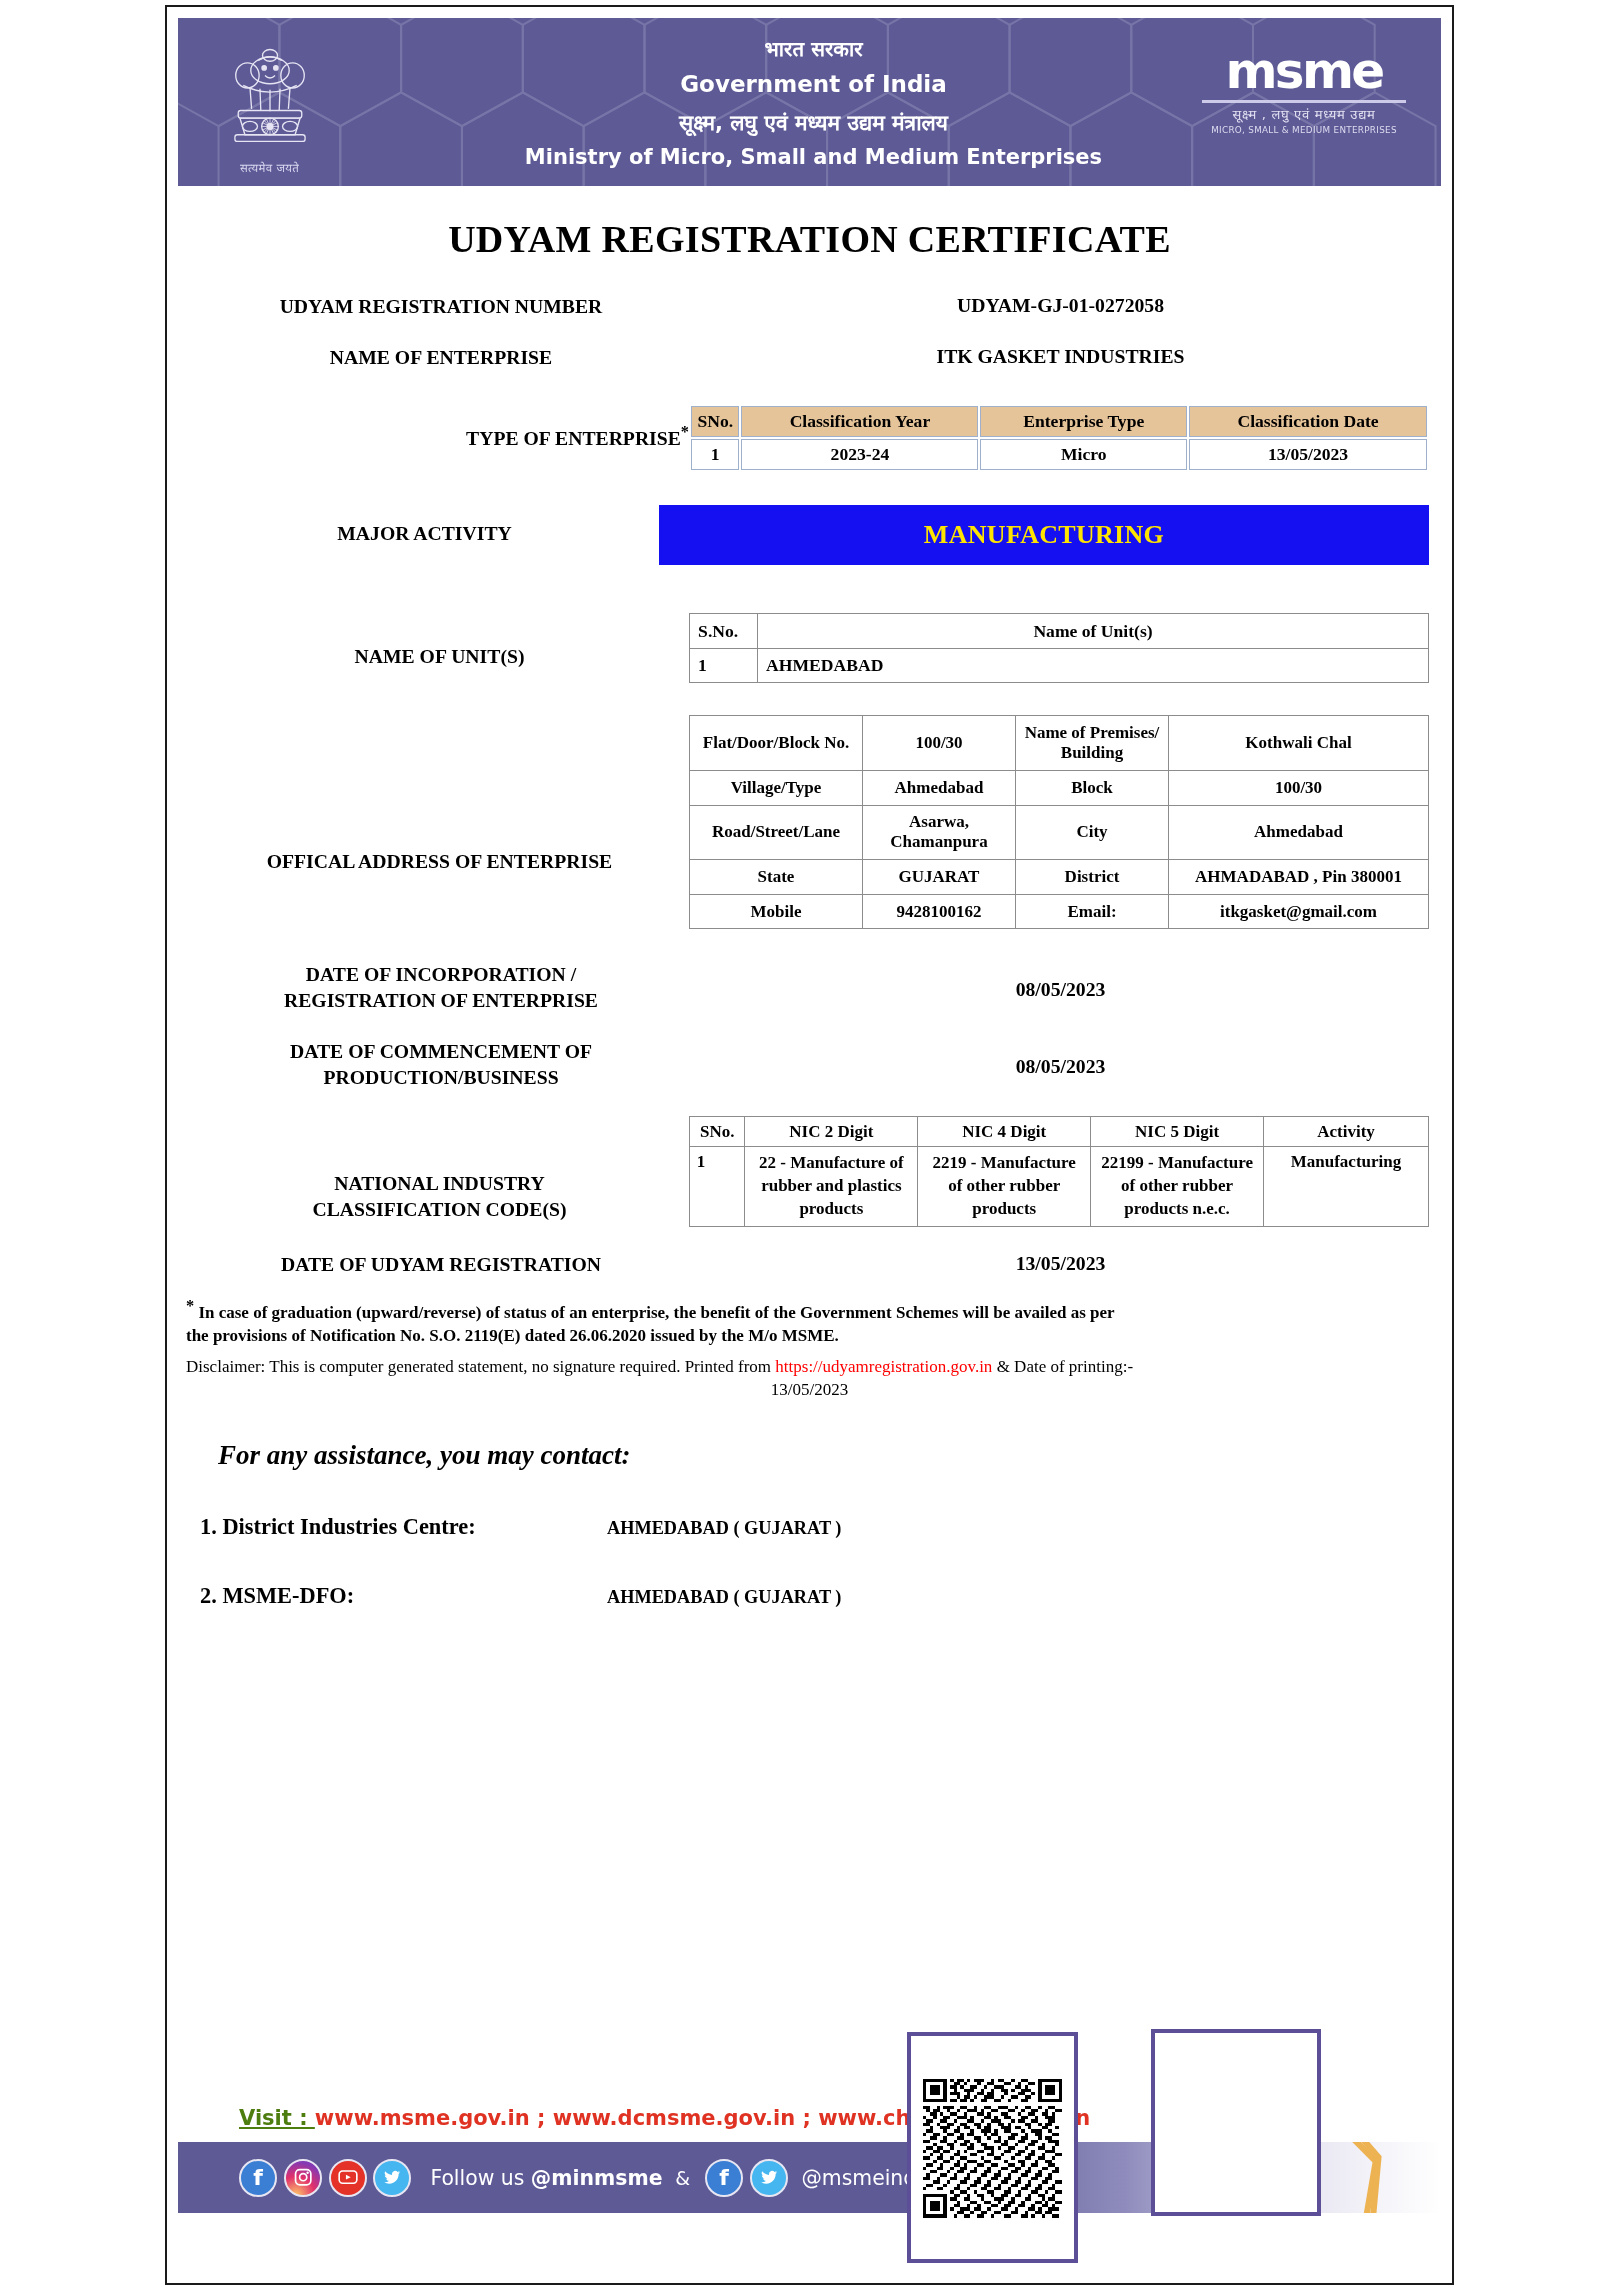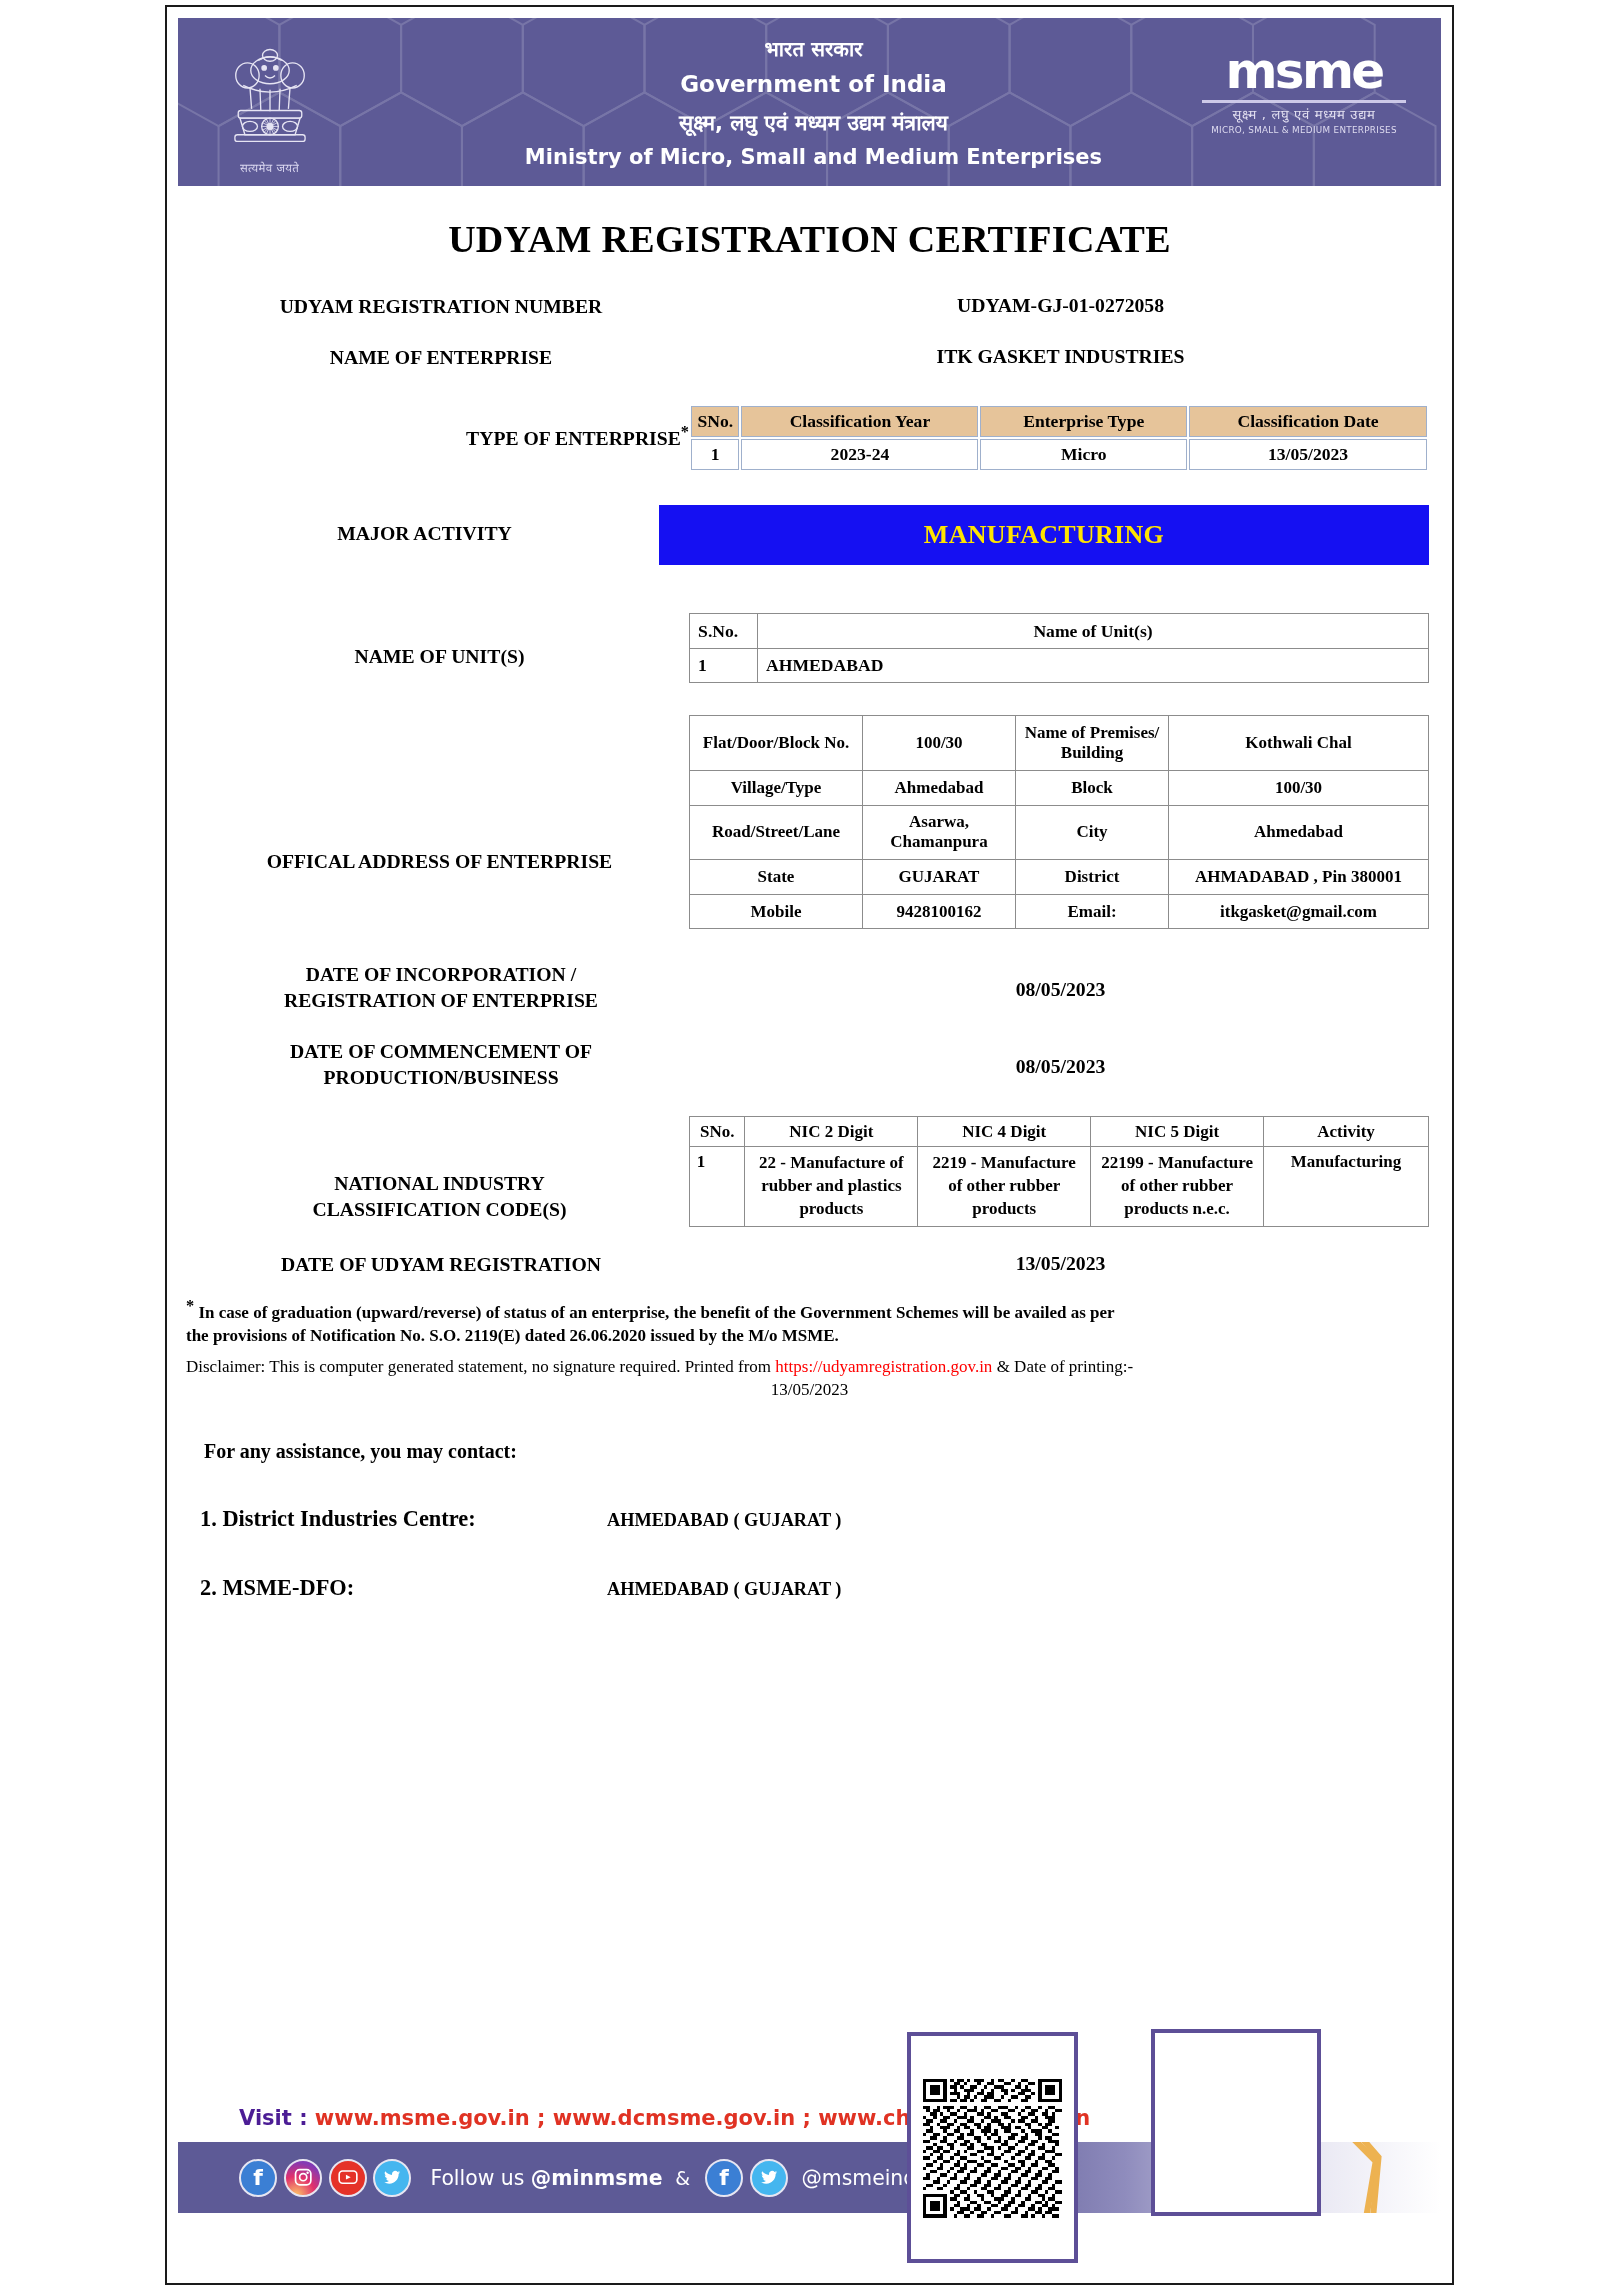--- a/index.html
+++ b/index.html
@@ -156,43 +156,43 @@
     font-size:17px; font-weight:bold; line-height:1.35;
   }
   .note-star sup { font-size:16.3px; }
   .disclaim {
     font-size:17px; margin-top:8.1px; line-height:1.35; text-align:center;
   }
   .disclaim .lead { display:block; text-align:left; }
   .red { color:#ff0000; }
 
   .assist {
-    padding: 0 37px; margin-top:38px;
-    font-size:20px; font-weight:bold;
+    padding: 0 51px; margin-top:38px;
+    font-size:27px; font-weight:bold;font-style:italic;
   }
   .contact-row {
     display:flex; align-items:baseline;
     padding: 0 33px; margin-top:43px;
   }
   .contact-row .c-lbl { width:407px; font-size:22.4px; font-weight:bold; }
   .contact-row .c-val { font-size:18.3px; font-weight:bold; }
 
   
   .footer {
     position:absolute; left:11px; right:11px; bottom:28.5px;
     height: 149px;
   }
   .visit {
     font-family:"DejaVu Sans", sans-serif;
     font-weight:700; font-size:21px;
     padding-left: 61px;
     margin-bottom: 12.2px;
     white-space:nowrap;
   }
-  .visit .k { color:#4c1d95; }
+  .visit .k { color:#4d7c0f;text-decoration:underline; }
   .visit .u { color:#e03223; }
   .social-bar {
     position:relative;
     height:71px;
     background: linear-gradient(to right, #5d5a96 0%, #5d5a96 62%, #8f8cbd 75%, #e9e8f3 90%, #ffffff 100%);
     display:flex; align-items:center;
     padding-left: 61px;
     overflow:hidden;
   }
   .sic {

